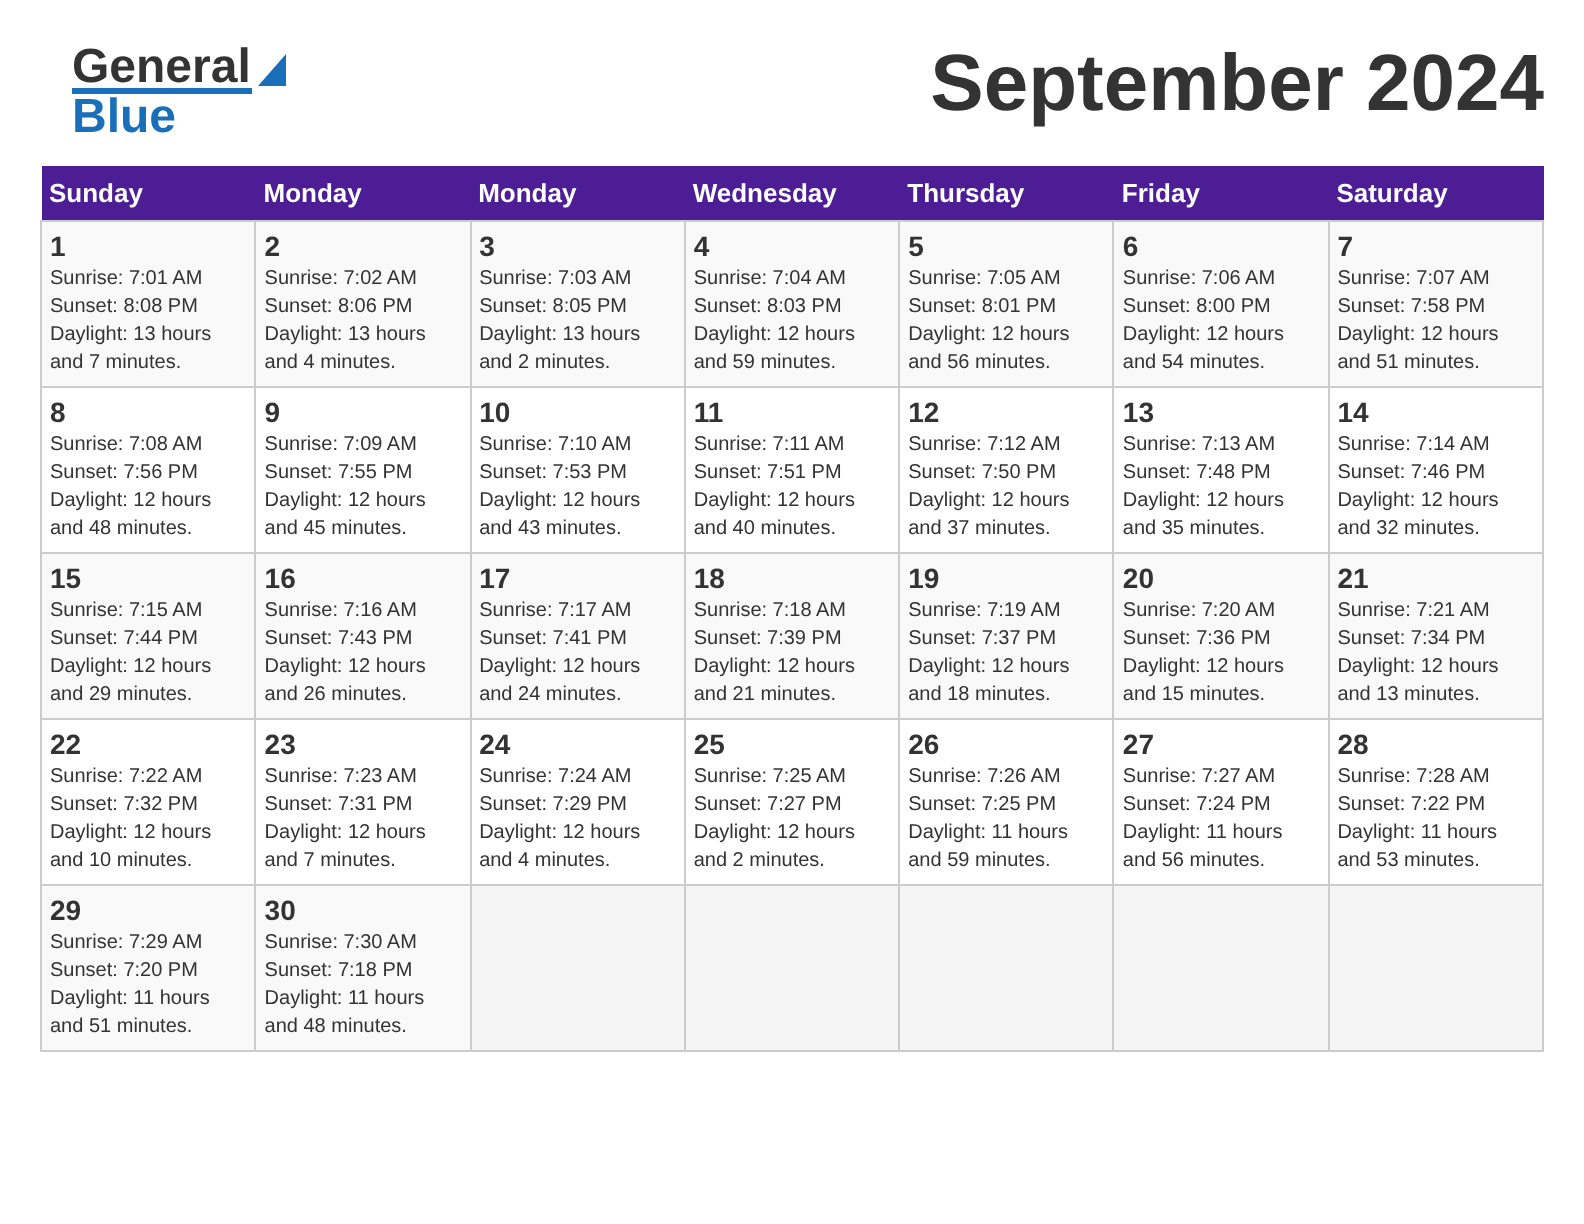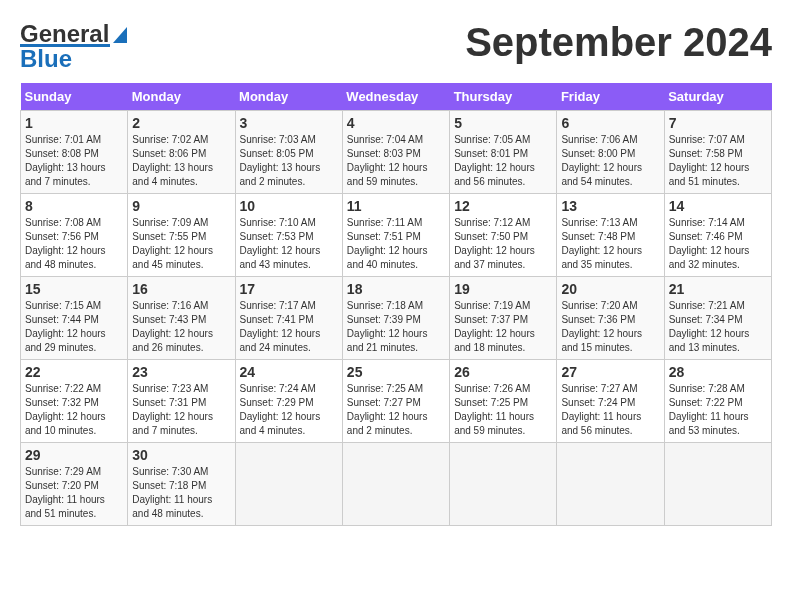--- a/index.html
+++ b/index.html
@@ -8,20 +8,21 @@
       background: #fff;
       width: 792px;
       min-height: 612px;
       padding: 20px;
     }
     .header {
       display: flex;
       justify-content: space-between;
       align-items: flex-start;
       margin-bottom: 10px;
+      margin-left: 16px;
     }
     .logo {
       display: flex;
       flex-direction: column;
       align-items: flex-start;
     }
     .title-section {
       text-align: right;
     }
     .month-title {
@@ -32,21 +33,21 @@
     .location {
       font-size: 16px;
       color: #555;
     }
     table {
       width: 100%;
       border-collapse: collapse;
       font-size: 11px;
     }
     th {
-      background: #8b5cf6;
+      background: #4c1d95;
       color: #fff;
       padding: 6px 4px;
       text-align: left;
       font-size: 13px;
       font-weight: bold;
     }
     td {
       border: 1px solid #ccc;
       vertical-align: top;
       padding: 4px;

